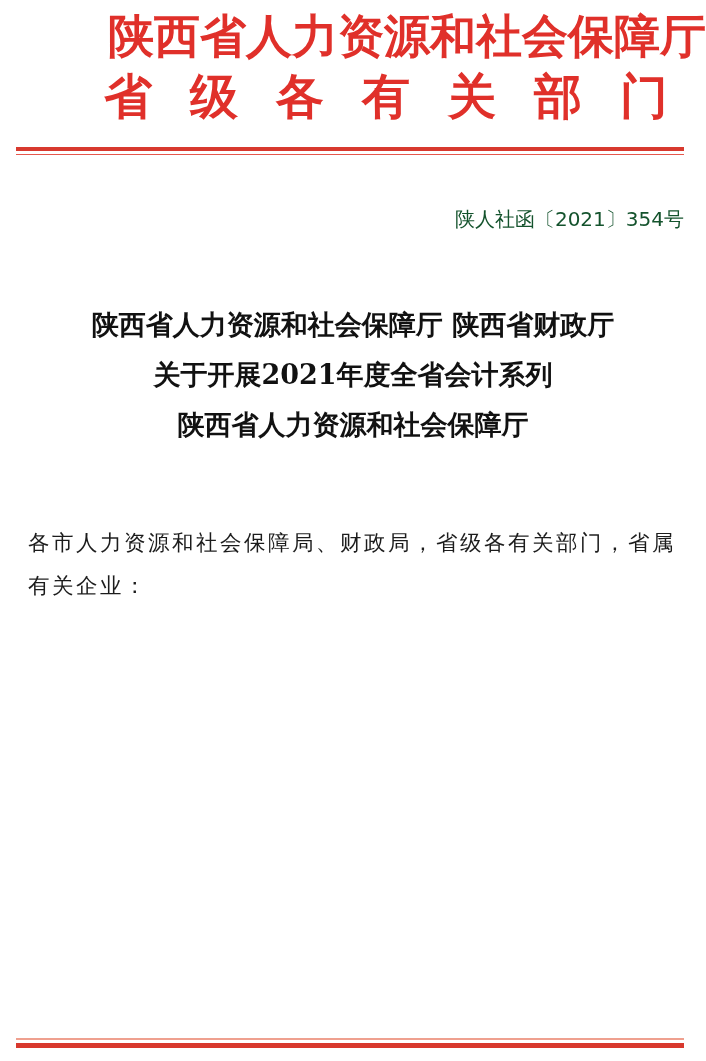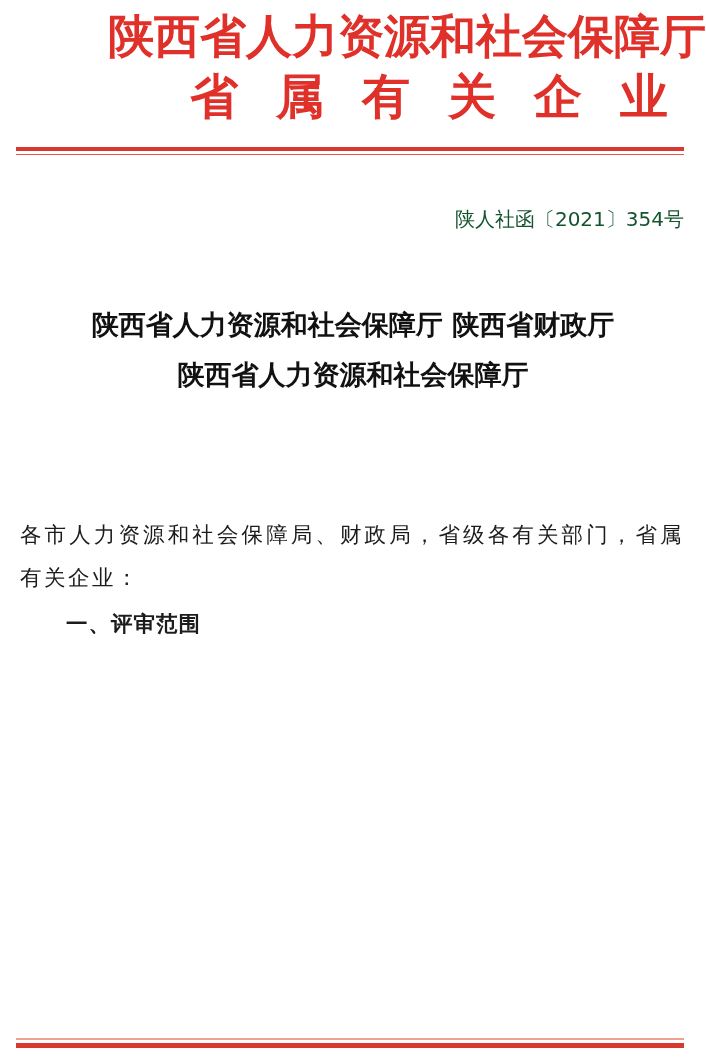--- a/index.html
+++ b/index.html
@@ -14,40 +14,40 @@
   .r-top-thin  { top: 154px; height: 1px; background: #e5584d; }
   .r-bot-thin  { top: 1038px; height: 2px; background: #efa08f; }
   .r-bot-thick { top: 1043px; height: 5px; }
   .docno { position: absolute; top: 205px; right: 22px; font-size: 20px; line-height: 28px;
            font-family: "DejaVu Sans", sans-serif; color: #14532d; white-space: nowrap; }
   .title { position: absolute; top: 300px; left: 0; width: 706px; text-align: center;
            font-weight: bold; font-size: 27px; line-height: 50px; color: #111; }
   .title div { white-space: nowrap; }
   .body { position: absolute; top: 510px; left: 16px; width: 672px; font-size: 21.5px; line-height: 42.5px;
           font-family: "DejaVu Sans", sans-serif; color: #1c1c1c; letter-spacing: 2.5px; }
-  .body p { margin: 4px; text-align: justify; }
+  .body p { margin: 12px; text-align: justify; }
   .indent { text-indent: 46px; }
   .heading { font-weight: bold; padding-left: 46px; letter-spacing: 1px; }
 </style>
 </head>
 <body>
 
 <div>
   <div class="org-line org1">陕西省人力资源和社会保障厅</div>
-  <div class="org-line org2">省属有关企业</div>
+  <div class="org-line org2">省级各有关部门</div>
 </div>
 <div class="rule r-top-thick"></div>
 <div class="rule r-top-thin"></div>
 
 <div class="docno">陕人社函〔2021〕354号</div>
 
 <div class="title">
   <div>陕西省人力资源和社会保障厅 陕西省财政厅</div>
+  <div>关于开展2021年度全省会计系列</div>
   <div>陕西省人力资源和社会保障厅</div>
 </div>
 
 <div class="body">
   <p>各市人力资源和社会保障局、财政局，省级各有关部门，省属有关企业：</p>
-  <p class="heading">一、评审范围</p>
 </div>
 
 <div class="rule r-bot-thin"></div>
 <div class="rule r-bot-thick"></div>
 
 </body></html>

